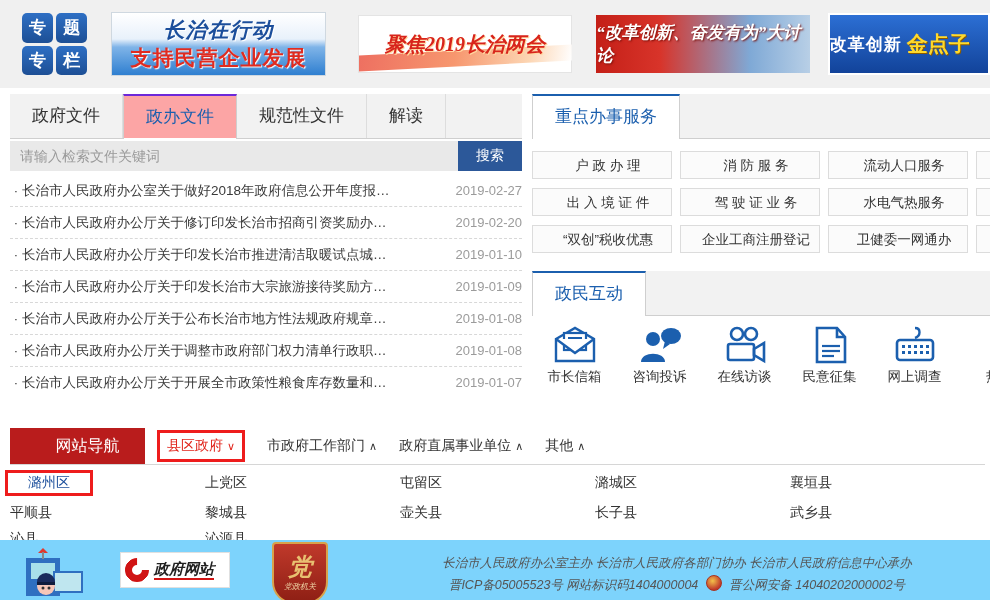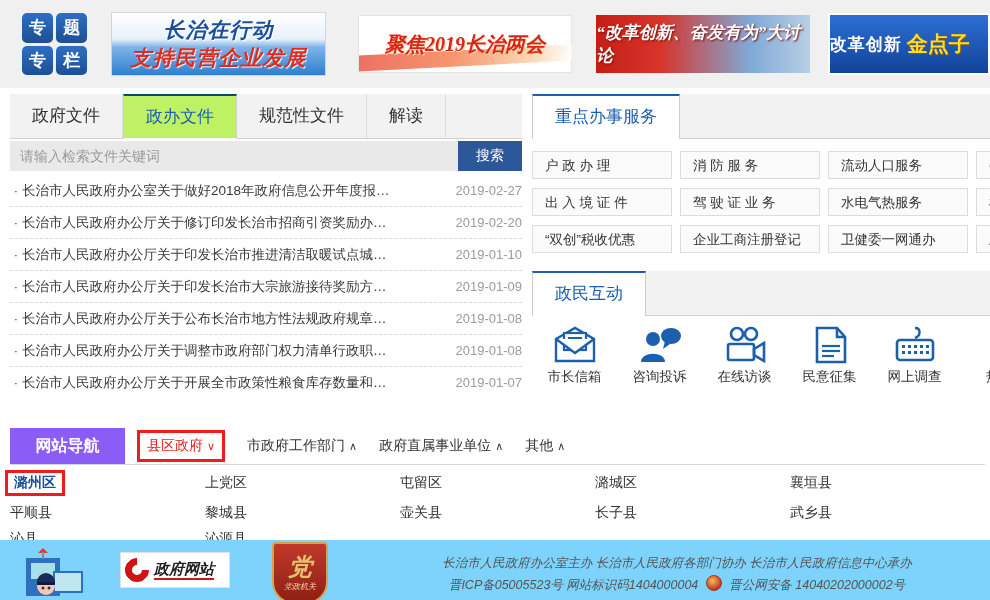--- a/index.html
+++ b/index.html
@@ -27,21 +27,21 @@
     display: flex; align-items: center; justify-content: center;
     font-family: "Liberation Serif","DejaVu Serif",serif;
   }
   
   .bn-xingdong { width: 215px; height: 62px; margin-left: 24px;
     background: linear-gradient(180deg,#ffffff 0%,#e8f1fb 42%,#7fb4e8 55%,#2f7fd0 100%);
     border: 1px solid #cfd8e0; display: flex; flex-direction: column;
     justify-content: center; align-items: center; }
   .bn-xingdong .l1 { color:#1b4e9b; font-size:21px; font-weight:bold; font-style:italic;
     letter-spacing:1px; text-shadow: 1px 1px 0 #fff; font-family:"Liberation Serif",serif;}
-  .bn-xingdong .l2 { color:#e02b20; font-size:21px; font-weight:bold; font-style:italic;
+  .bn-xingdong .l2 { color:#e02b20; font-size:21px; font-weight:bold; 
     letter-spacing:1px; text-shadow: 1px 1px 1px #fff; font-family:"Liberation Serif",serif;}
   
   .bn-lianghui { width: 215px; height: 56px; margin-left: 32px; background: #ffffff;
     border: 1px solid #e4e4e4; display:flex; align-items:center; justify-content:center;
     position: relative; }
   .bn-lianghui::after{ content:""; position:absolute; left:0; right:0; top:34px; height:16px;
     background: linear-gradient(100deg, #e8402c 0%, #f4743e 45%, #fbc89a 80%, #ffffff 100%);
     opacity:.75; transform: skewY(-3deg); }
   .bn-lianghui .t { position:relative; z-index:2; color:#d8241b; font-size:20px;
     font-weight:bold; font-style:italic; text-shadow:1px 1px 0 #ffd9a0;
@@ -62,21 +62,21 @@
   .bn-jindianzi .b { color:#ffd92b; font-size:21px; font-weight:bold; margin-left:5px;
     font-family:"Liberation Serif",serif; white-space:nowrap; text-shadow:1px 1px 0 #8a5a00;}
 
   
   .left-col { position:absolute; left:10px; top:94px; width:512px; }
   .tabrow { display:flex; height:44px; border-bottom:1px solid #cfcfcf;
             background:#f2f2f2; }
   .tab { padding:0 22px; height:44px; line-height:44px; font-size:17px; color:#333;
          background:#f2f2f2; border-right:1px solid #dddddd; cursor:pointer;
          box-sizing:border-box; }
-  .tab.active { background:#bef264; color:#1b5fae; border-top:2px solid #0c4a6e;
+  .tab.active { background:#fca5a5; color:#1b5fae; border-top:2px solid #6d28d9;
                 border-left:1px solid #cfcfcf; border-right:1px solid #cfcfcf;
                 line-height:42px; position:relative; top:0; }
   .tab.active::after{ content:""; position:absolute; left:0; right:0; bottom:-1px;
                       height:1px; background:#ffffff; }
   .tabfill { flex:1; background:#f2f2f2; }
 
   .searchrow { margin-top:2px; display:flex; height:30px; }
   .searchbox { flex:1; background:#e9e9e9; border:none; height:30px; padding:0 10px;
                font-size:14px; color:#8d8d8d; box-sizing:border-box;
                font-family:"Liberation Sans",sans-serif; }
@@ -102,47 +102,47 @@
                color:#1b5fae; background:#ffffff; border-top:2px solid #1b5fae;
                border-left:1px solid #cfcfcf; border-right:1px solid #cfcfcf;
                box-sizing:border-box; position:relative; }
   .panel-tab::after{ content:""; position:absolute; left:0; right:0; bottom:-1px;
                      height:1px; background:#ffffff; }
 
   .svc-grid { margin-top:12px; display:grid; grid-template-columns: repeat(4, 140px);
               gap:9px 8px; }
   .svc-item { height:28px; line-height:28px; border:1px solid #dcdcdc;
               background:#fbfbfb; font-size:13.5px; color:#333; padding-left:12px;
-              box-sizing:border-box; white-space:nowrap; overflow:hidden; cursor:pointer; }
+              box-sizing:border-box; white-space:nowrap; overflow:hidden; cursor:pointer;text-align:center; }
 
   .interact-tabrow { margin-top:18px; }
   .icon-row { margin-top:10px; display:grid; grid-template-columns: repeat(6, 85px);
               gap:0 0; }
   .icon-cell { display:flex; flex-direction:column; align-items:center; cursor:pointer;text-align:right; }
   .icon-cell svg { display:block; }
   .icon-label { font-size:13.5px; color:#333; margin-top:4px; white-space:nowrap; }
 
   
   .navbar { position:absolute; left:10px; top:428px; width:975px; height:36px;
             border-bottom:1px solid #d6d6d6; display:flex; align-items:center; }
   .nav-title { width:115px; height:36px; line-height:36px; text-align:center;
-               background:#8b5cf6; color:#fff; font-size:16px; font-weight:bold; }
+               background:#b91c1c; color:#fff; font-size:16px; font-weight:normal;padding-left:20px; }
   .nav-item { font-size:14px; color:#333; margin-left:22px; cursor:pointer;
               white-space:nowrap; }
   .nav-item.hl { color:#e1241b; border:3px solid #ee1c1c; padding:4px 7px;
                  margin-left:12px; background:#fff; }
   .caret { font-size:11px; margin-left:4px; }
 
   .county-grid { position:absolute; left:10px; top:474px; width:975px;
                  display:grid; grid-template-columns: repeat(5, 1fr);
                  row-gap:8px; }
   .county { font-size:14px; color:#333; cursor:pointer; }
-  .county.hl { color:#1b4e9b; border:3px solid #ee1c1c; padding:1px 6px;
+  .county.hl { color:#1b4e9b; border:3px solid #ee1c1c; padding:1px 20px;
                display:inline-block; justify-self:start; margin-left:-5px;
-               margin-top:-4px;font-weight:bold; }
+               margin-top:-4px; }
 
   
   .footer { position:absolute; left:0; top:540px; width:990px; height:60px;
             background:#7dd3fc;font-style:italic; }
   .badge-police { position:absolute; left:14px; top:4px; width:78px; height:56px; }
   .badge-gov { position:absolute; left:120px; top:12px; width:110px; height:36px;
                background:#fff; border:1px solid #e0e0e0; display:flex;
                align-items:center; padding-left:4px; box-sizing:border-box; }
   .badge-gov .ring { width:24px; height:24px; border-radius:50%;
                      border:7px solid #d01414; border-right-color:transparent;

